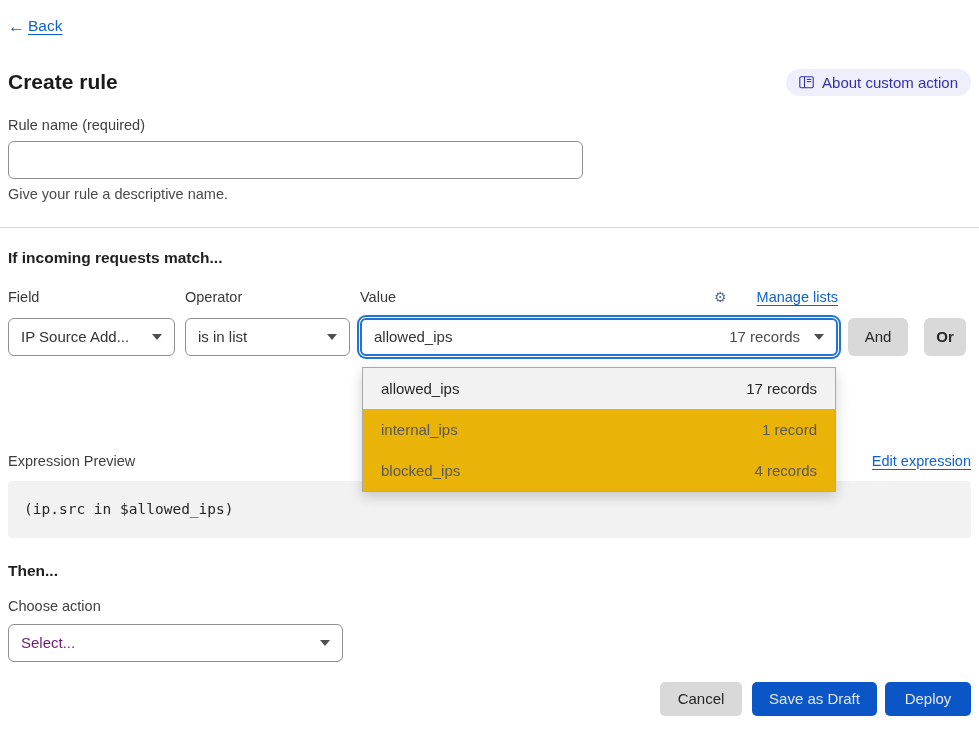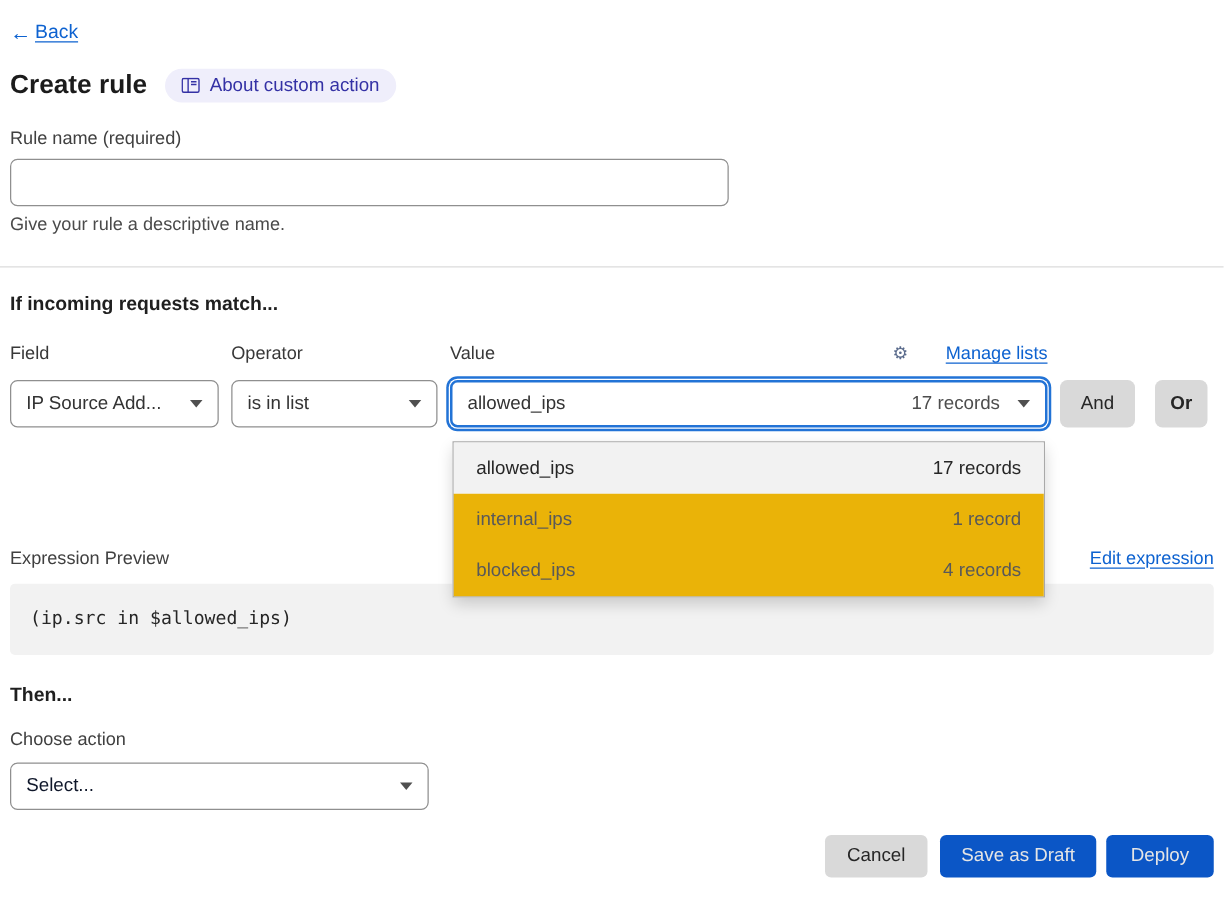--- a/index.html
+++ b/index.html
@@ -21,21 +21,21 @@
   }
   .page{padding:0 8px;}
 
   
   .back-row{padding-top:17px;}
   .back{display:inline-flex;align-items:center;gap:3px;color:var(--link-blue);font-size:15.5px;cursor:pointer;text-decoration:none;}
   .back-arrow{font-size:17px;line-height:1;}
   .back-text{text-decoration:underline;text-underline-offset:3px;}
 
   
-  .title-row{margin-top:18px;display:flex;align-items:center;gap:14px;}
+  .title-row{margin-top:33px;display:flex;align-items:center;gap:14px;justify-content:space-between;}
   h1{margin:0;font-size:21px;font-weight:700;color:#1b1b1b;}
   .about-badge{display:inline-flex;align-items:center;gap:8px;background:var(--badge-bg);color:var(--badge-text);
     border-radius:14px;padding:5px 13px;font-size:15px;cursor:pointer;text-decoration:none;}
 
   
   .form-group{margin-top:21px;}
   .field-label{font-size:14.5px;color:#404040;display:block;}
   .text-input{margin-top:8px;display:block;width:575px;height:38px;border:1px solid #8f8f8f;border-radius:6px;
     font:inherit;font-size:15px;padding:0 12px;color:#333;outline:none;}
   .helper{margin-top:7px;font-size:14.5px;color:#4a4a4a;}
@@ -80,21 +80,21 @@
   .expr-section{margin-top:97px;}
   .expr-head{display:flex;justify-content:space-between;align-items:center;font-size:14.5px;color:#383838;}
   .edit-link{color:var(--link-blue);text-decoration:underline;text-underline-offset:3px;cursor:pointer;font-size:14.5px;}
   .expr-box{margin-top:12px;background:var(--panel-gray);border-radius:4px;height:57px;display:flex;align-items:center;padding:0 16px;}
   .expr-box code{font-family:"DejaVu Sans Mono","Liberation Mono",monospace;font-size:14.5px;color:#262626;}
 
   
   .then-heading{margin-top:24px;}
   .action-group{margin-top:18px;}
   .action-select{width:335px;margin-top:10px;}
-  .placeholder{color:#0f172a;}
+  .placeholder{color:#701a75;}
 
   
   .footer{margin-top:20px;display:flex;justify-content:flex-end;align-items:center;}
   .btn{height:34px;border:none;border-radius:5px;font-size:15px;font-family:inherit;cursor:pointer;}
   .cancel-btn{width:82px;background:var(--neutral-btn);color:#262626;}
   .primary-btn{background:var(--primary-blue);color:#e5e5e5;}
   .save-draft-btn{width:125px;margin-left:10px;}
   .deploy-btn{width:86px;margin-left:8px;}
 </style>
 </head>

